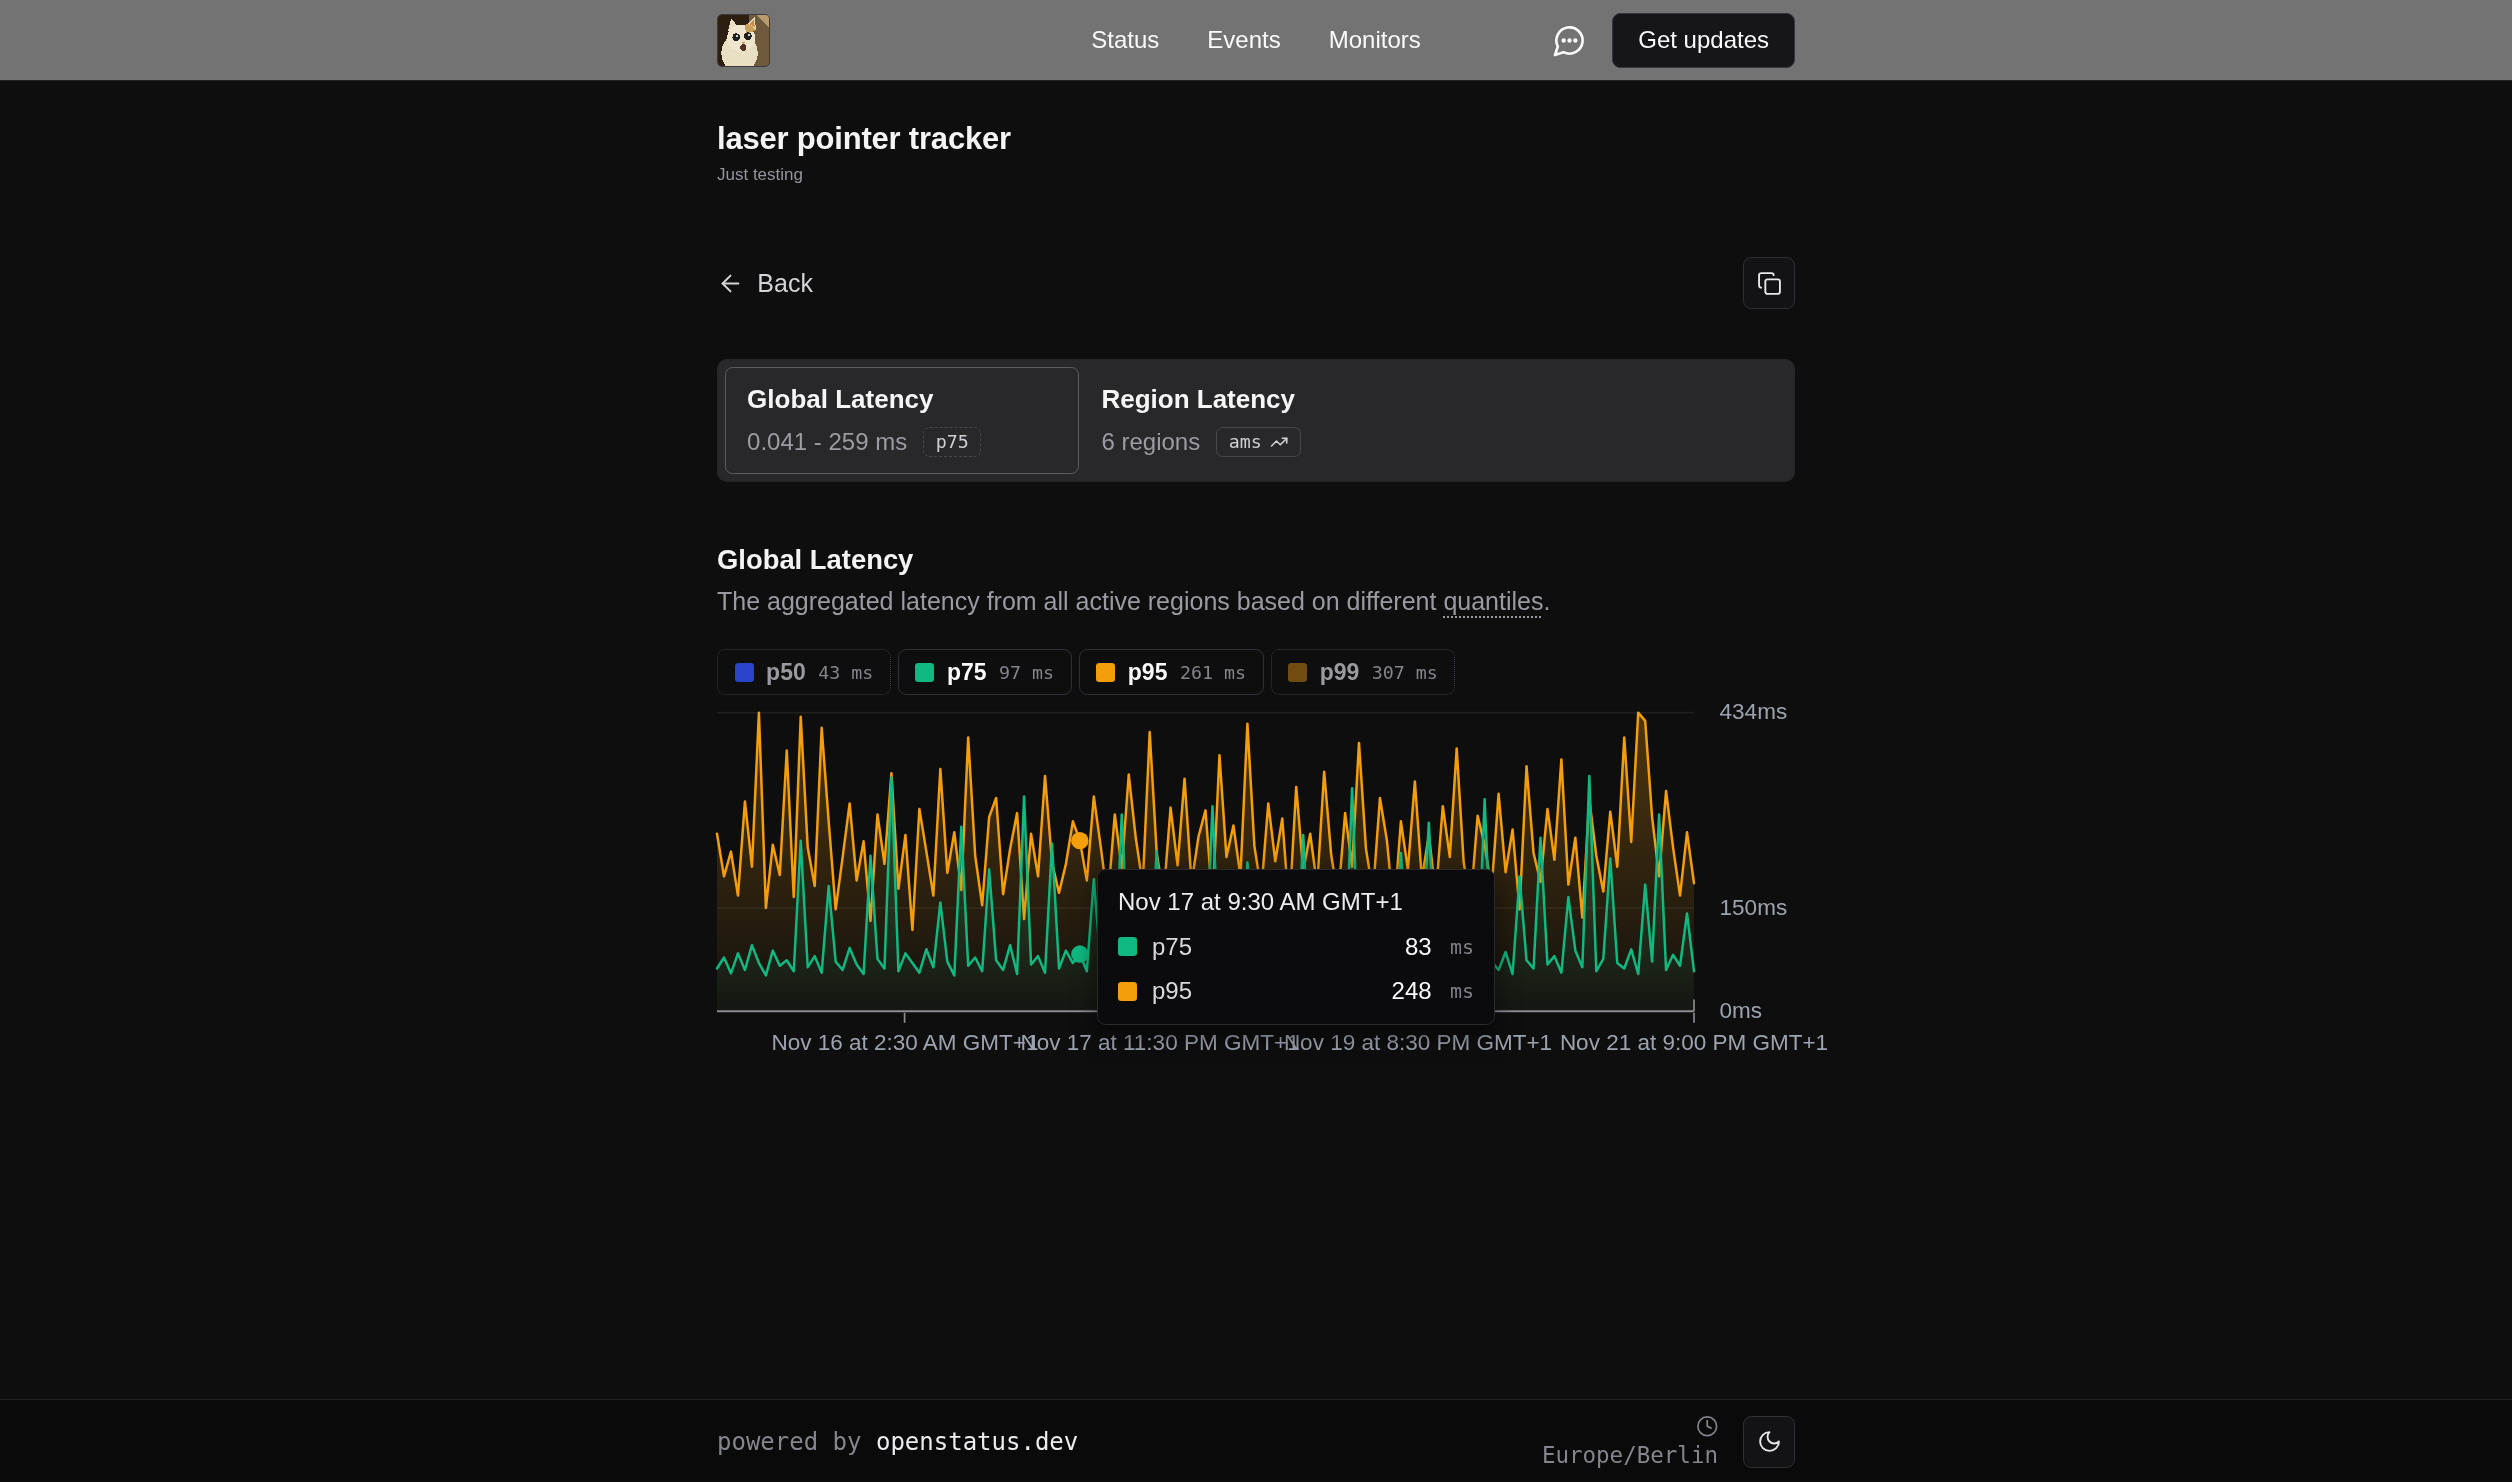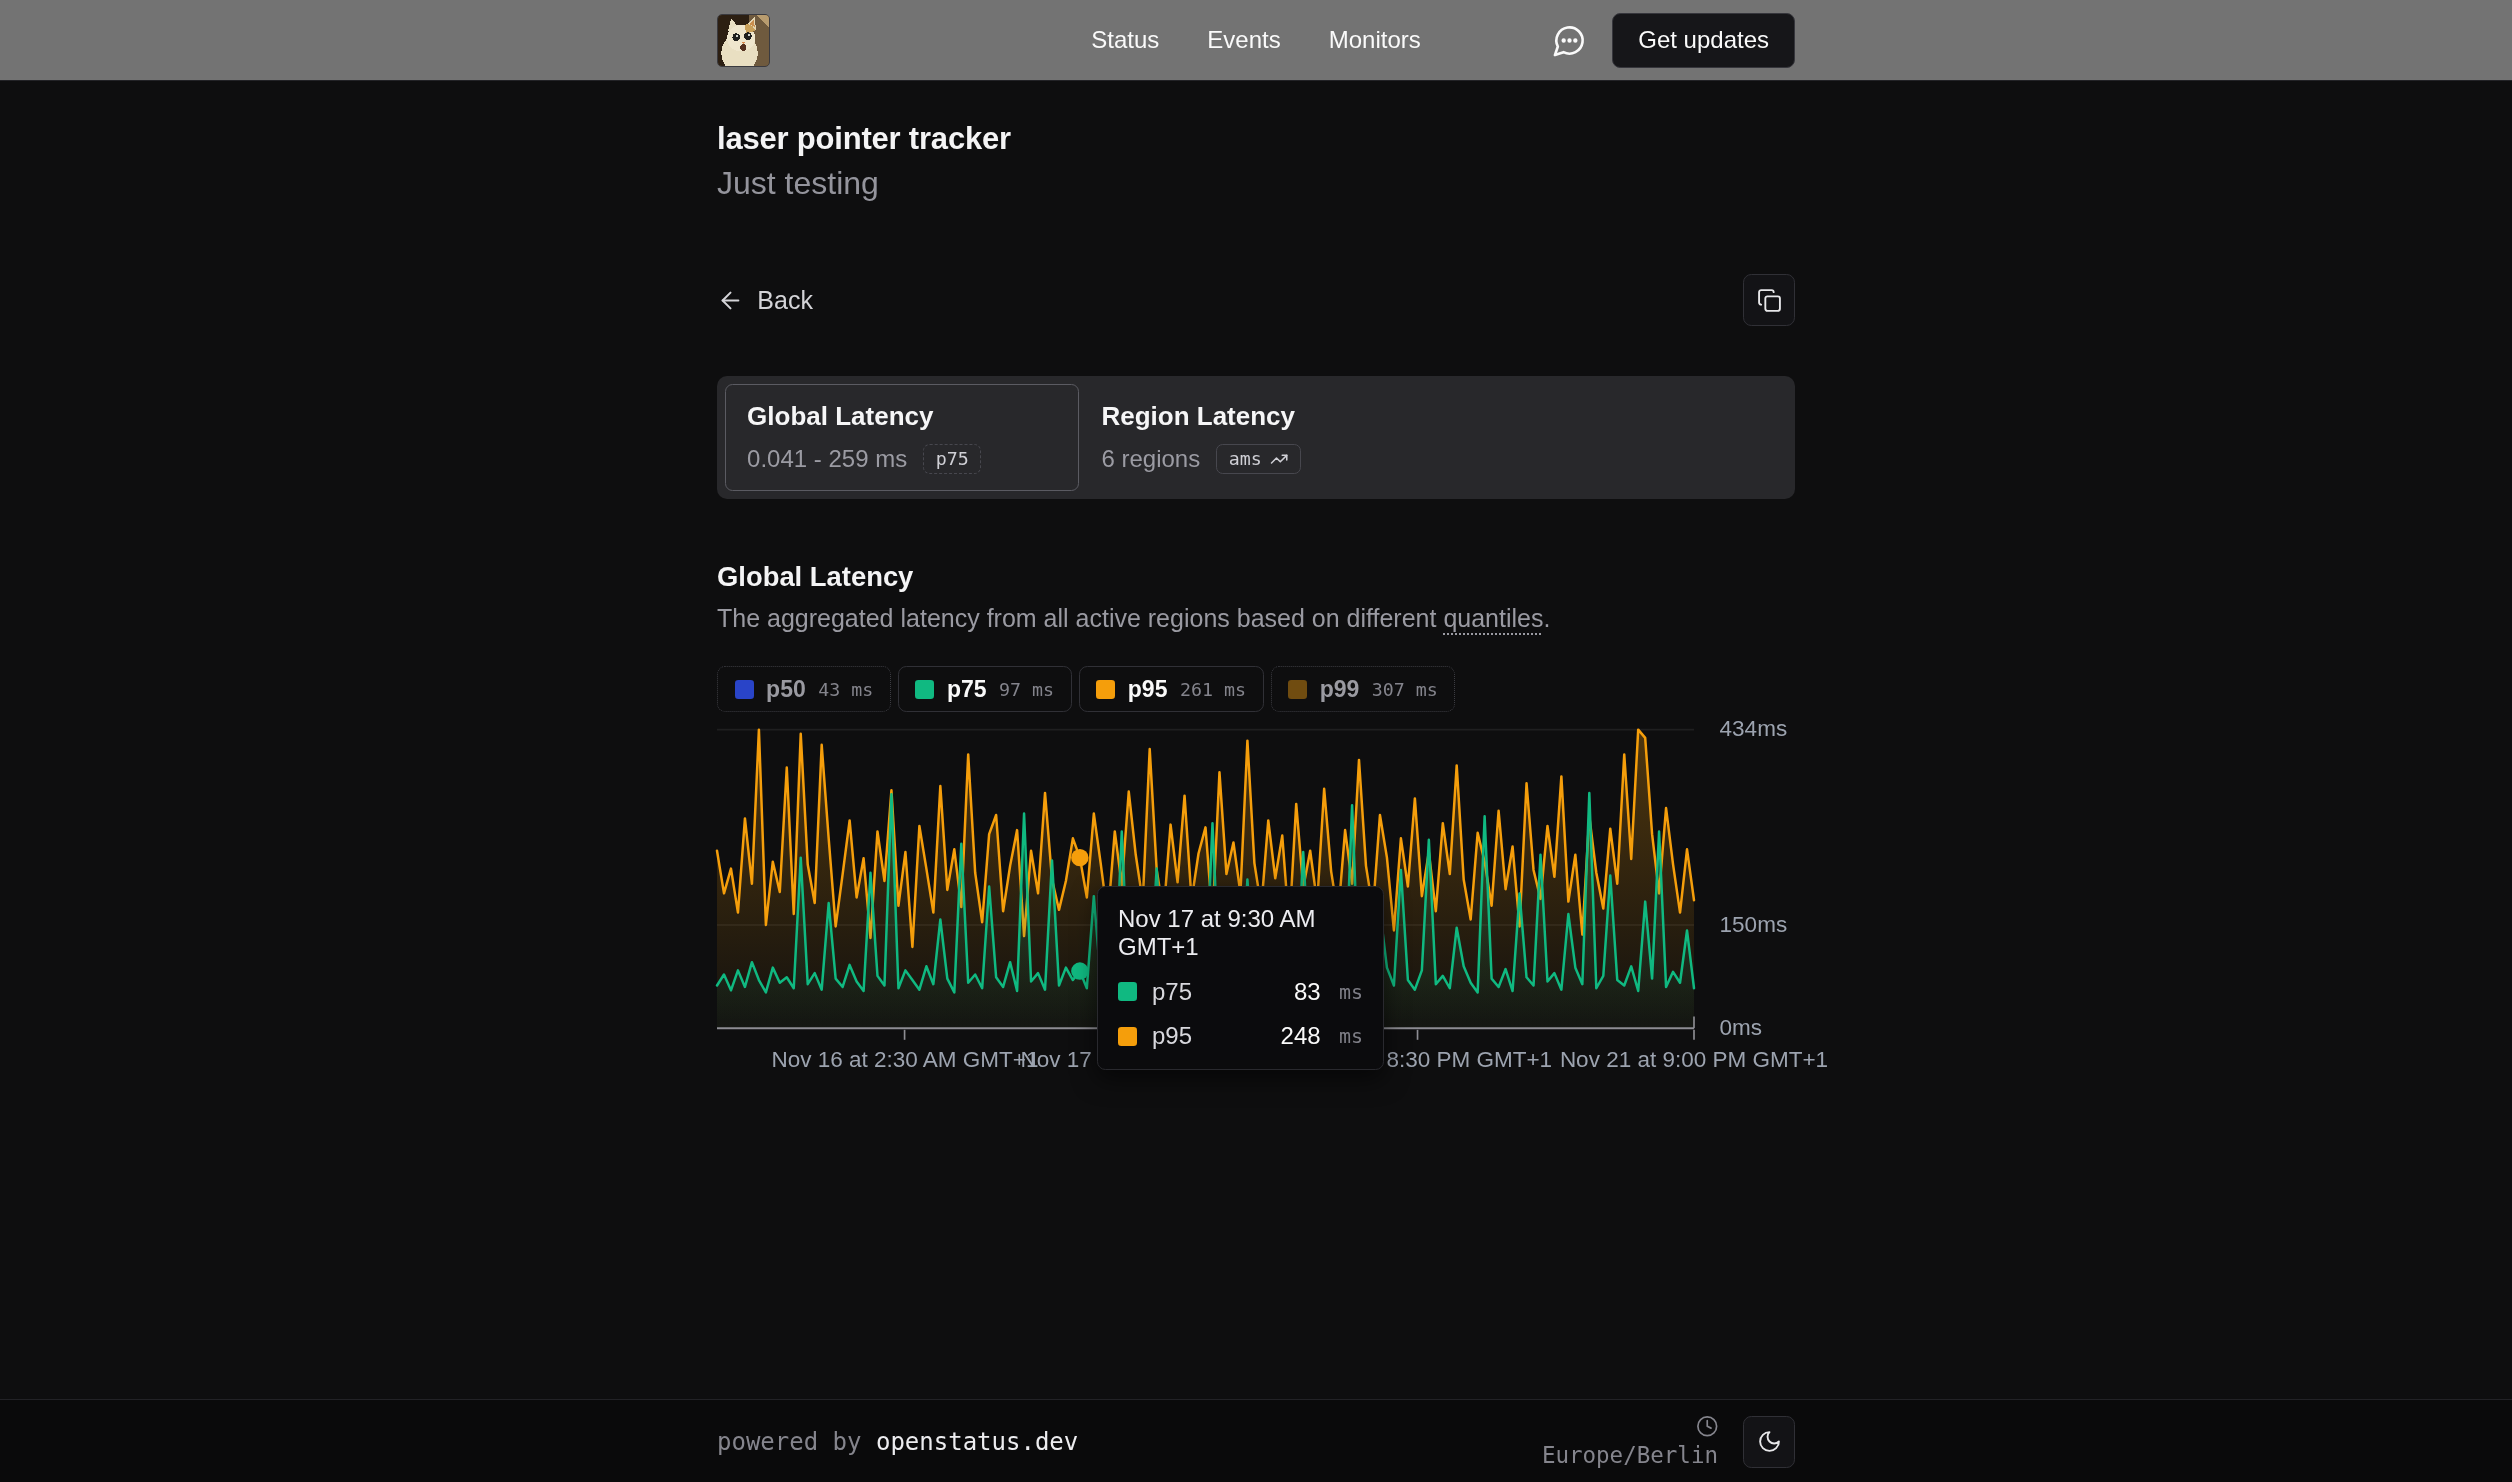--- a/index.html
+++ b/index.html
@@ -16,21 +16,21 @@
   .nav-link { font-size:24px; font-weight:500; color:#fafafa; cursor:pointer; text-decoration:none; }
   .nav-right { margin-left:auto; display:flex; align-items:center; gap:25px; }
   .icon-btn-plain { background:none; border:none; color:#fafafa; cursor:pointer; display:flex; align-items:center; }
   .btn-get-updates { height:55px; padding:0 25px; background:#161619; border:0.8px solid #36363c;
       border-radius:8.3px; color:#fafafa; font-size:24px; font-weight:500; cursor:pointer; font-family:inherit; }
 
   
   .main { flex:1; }
   .page-header { margin-top:40px; }
   .page-title { font-size:31px; font-weight:600; color:#f4f4f5; letter-spacing:-0.2px; }
-  .page-subtitle { margin-top:8.3px; font-size:32px; color:#94949c; }
+  .page-subtitle { margin-top:8.3px; font-size:17px; color:#94949c; }
 
   
   .toolbar { margin-top:72px; display:flex; align-items:center; justify-content:space-between; }
   .back-link { display:flex; align-items:center; gap:13.3px; font-size:25px; color:#d4d4d8; cursor:pointer; background:none; border:none; font-family:inherit; }
   .square-btn { width:52px; height:52px; border-radius:8.3px; border:0.8px solid #303036; background:#131316;
       display:flex; align-items:center; justify-content:center; color:#e8e8ea; cursor:pointer; }
 
   
   .tabs-panel { margin-top:50px; background:#28282b; border-radius:10px; padding:7.5px; display:grid; grid-template-columns:1fr 1fr 1fr; }
   .tab { border:0.8px solid transparent; border-radius:7.5px; padding:16.6px 21.6px; cursor:pointer; }
@@ -60,21 +60,21 @@
   
   .chart-row { margin-top:10px; display:flex; }
   .chart-wrap { position:relative; width:977px; flex:none; }
   #chart-svg { display:block; overflow:visible; }
   .y-axis { position:relative; width:101px; margin-left:11.6px; height:306px; }
   .y-label { position:absolute; left:14px; transform:translateY(-50%); font-size:22.5px; color:#9ca3af; white-space:nowrap; }
   .x-axis { position:relative; width:977px; height:38px; }
   .x-label { position:absolute; top:6.7px; transform:translateX(-50%); font-size:22.5px; color:#9ca3af; white-space:nowrap; }
 
   
-  .tooltip { position:absolute; left:380px; top:164px; width:287px; background:#0b0b0d; border:0.8px solid #29292e;
+  .tooltip { position:absolute; left:380px; top:164px; width:398px; background:#0b0b0d; border:0.8px solid #29292e;
       border-radius:8.3px; padding:18.3px 20px; box-shadow:0 8.3px 25px rgba(0,0,0,.55); z-index:5; }
   .tooltip-title { font-size:24px; color:#ececf0; }
   .tooltip-row { display:flex; align-items:center; gap:15px; margin-top:16.6px; }
   .tooltip-swatch { width:19px; height:19px; border-radius:3.3px; flex:none; }
   .tooltip-label { font-size:24px; color:#d8d8dd; }
   .tooltip-spacer { flex:1; }
   .tooltip-value { font-size:24px; color:#fafafa; }
   .tooltip-unit { font-family:"DejaVu Sans Mono", monospace; font-size:20px; color:#7d7d85; margin-left:3.3px; }
 
   

